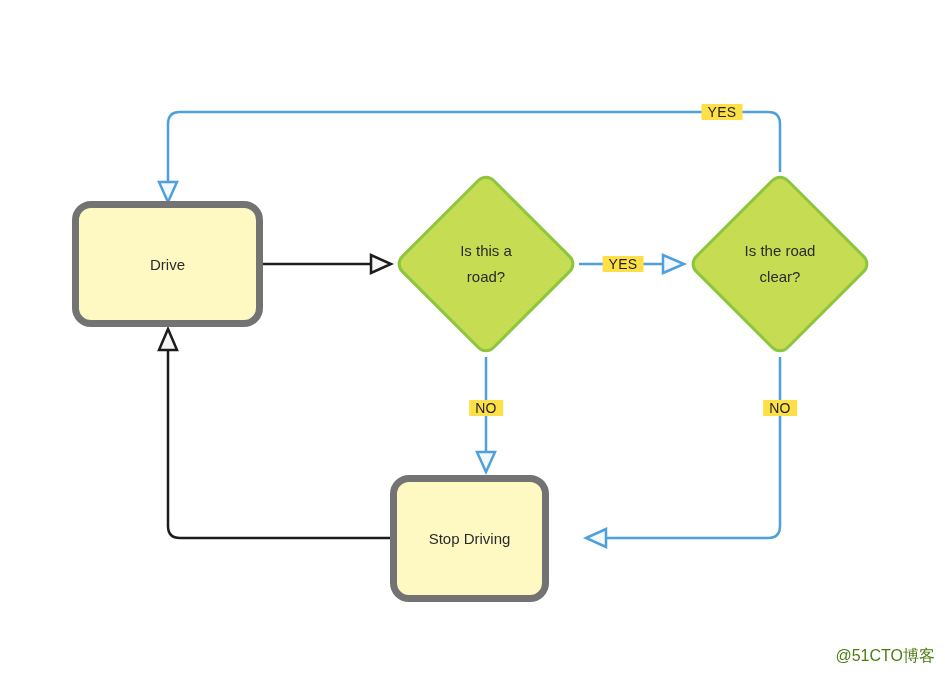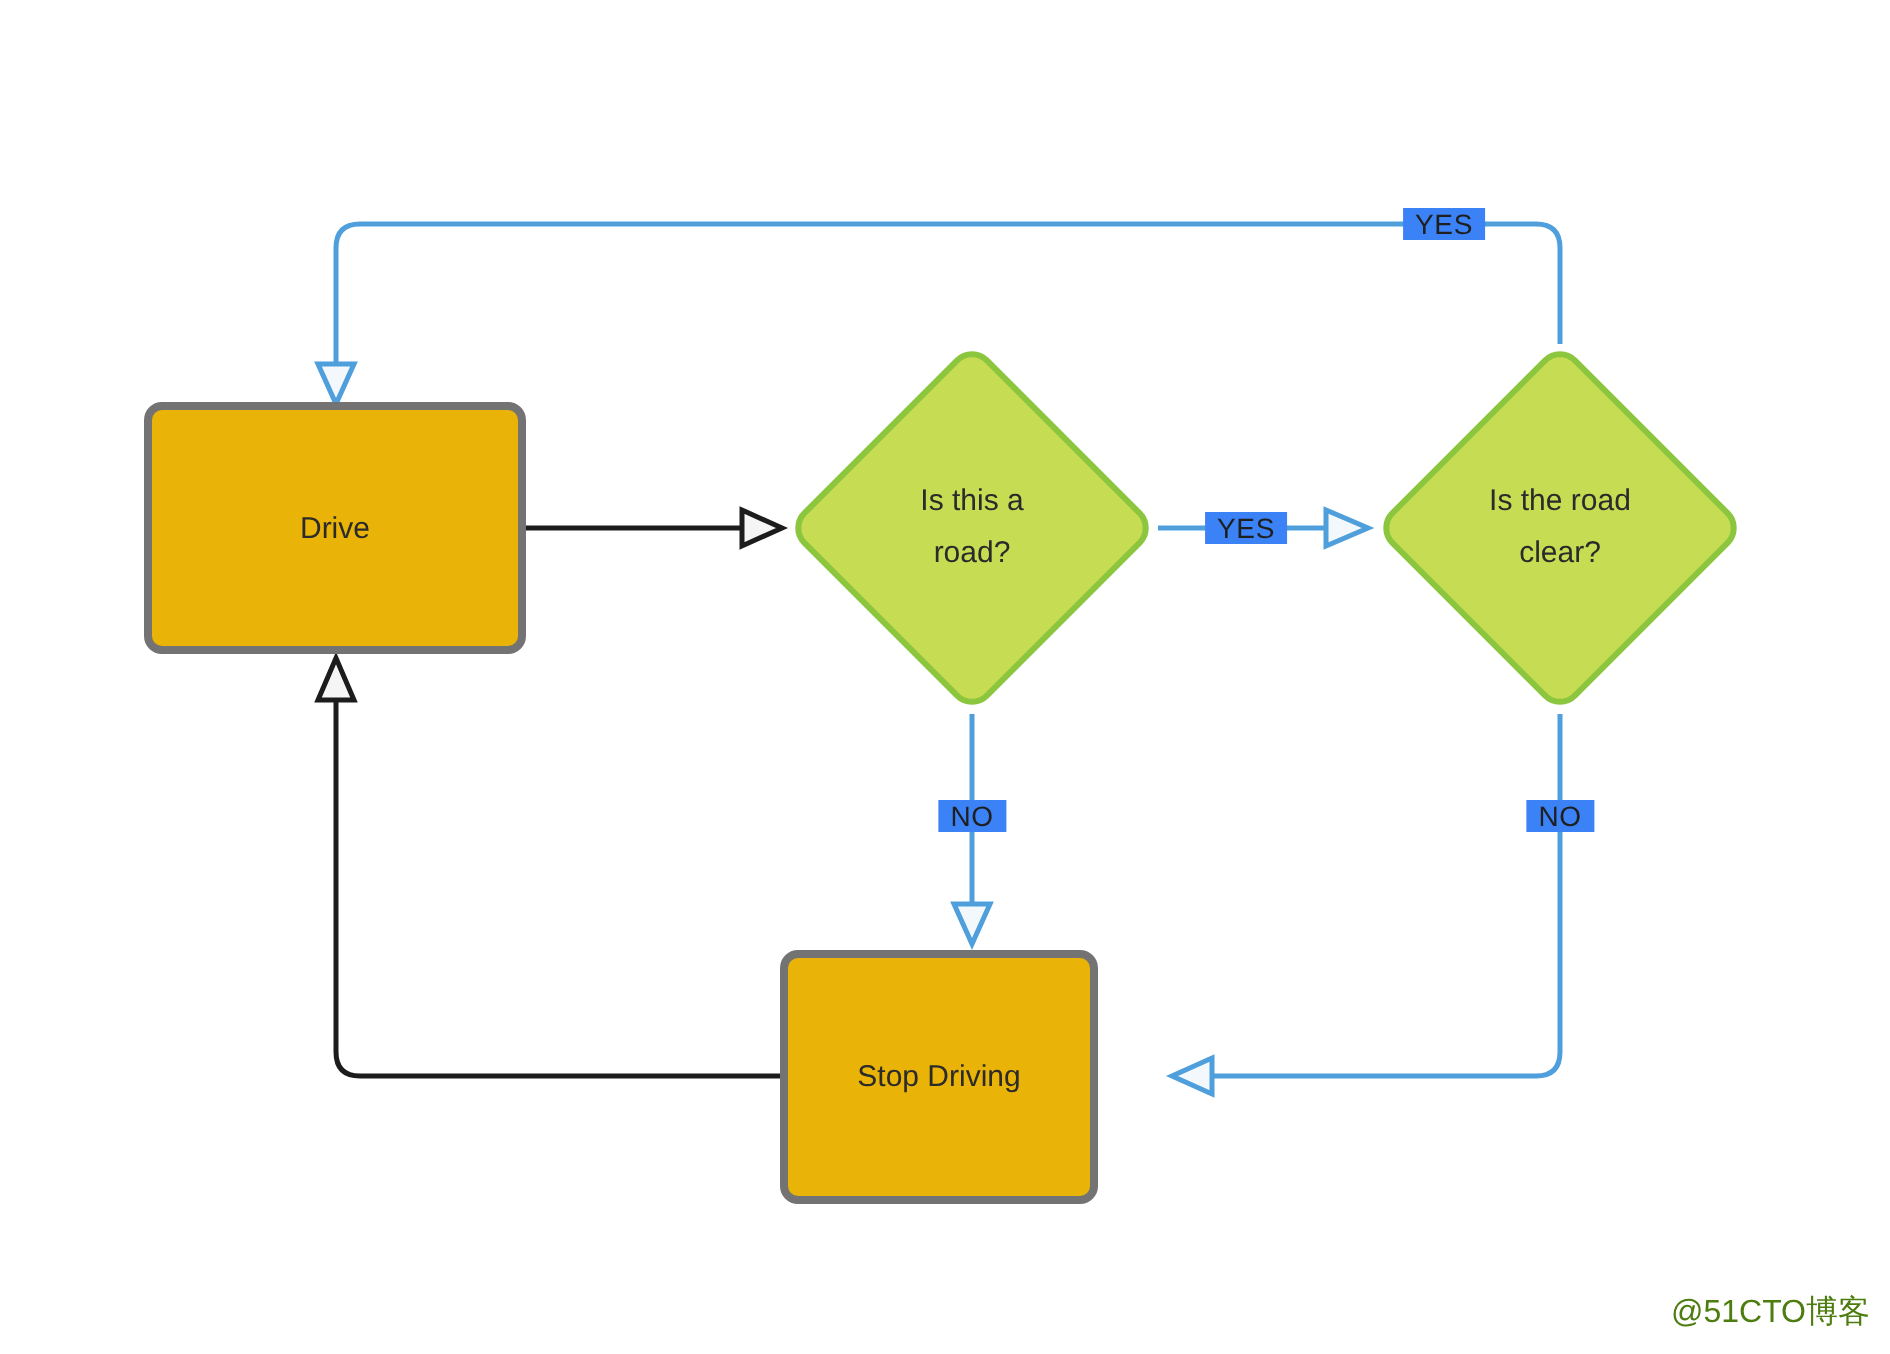--- a/index.html
+++ b/index.html
@@ -23,23 +23,23 @@
   .node {
     position: absolute;
     box-sizing: border-box;
     display: flex;
     align-items: center;
     justify-content: center;
     color: #2b2b2b;
     font-size: 15px;
   }
   .process {
-    background: #eab308;
-    border: 4px solid #737373;
-    border-radius: 9px;
+    background: #fef9c3;
+    border: 7px solid #737373;
+    border-radius: 19px;
   }
   .node-drive   { left: 72px;  top: 201px; width: 191px; height: 126px; }
   .node-stop    { left: 390px; top: 475px; width: 159px; height: 127px; }
   .diamond-shape {
     position: absolute;
     box-sizing: border-box;
     width: 132px; height: 132px;
     background: #c6dc52;
     border: 3px solid #8cc63f;
     border-radius: 12px;
@@ -54,21 +54,21 @@
     color: #2b2b2b;
     font-size: 15px;
     line-height: 1.75;
   }
   .diamond-label span { display: block; }
   .label-isroad    { left: 416px; top: 238px; }
   .label-roadclear { left: 710px; top: 238px; }
   .edge-label {
     position: absolute;
     transform: translate(-50%, -50%);
-    background: #3b82f6;
+    background: #fde047;
     padding: 0 6px;
     color: #1f1f1f;
     font-size: 14px;
     letter-spacing: 0.3px;
   }
   .watermark {
     position: absolute;
     right: 10px;
     bottom: 10px;
     color: #4d7c0f;

